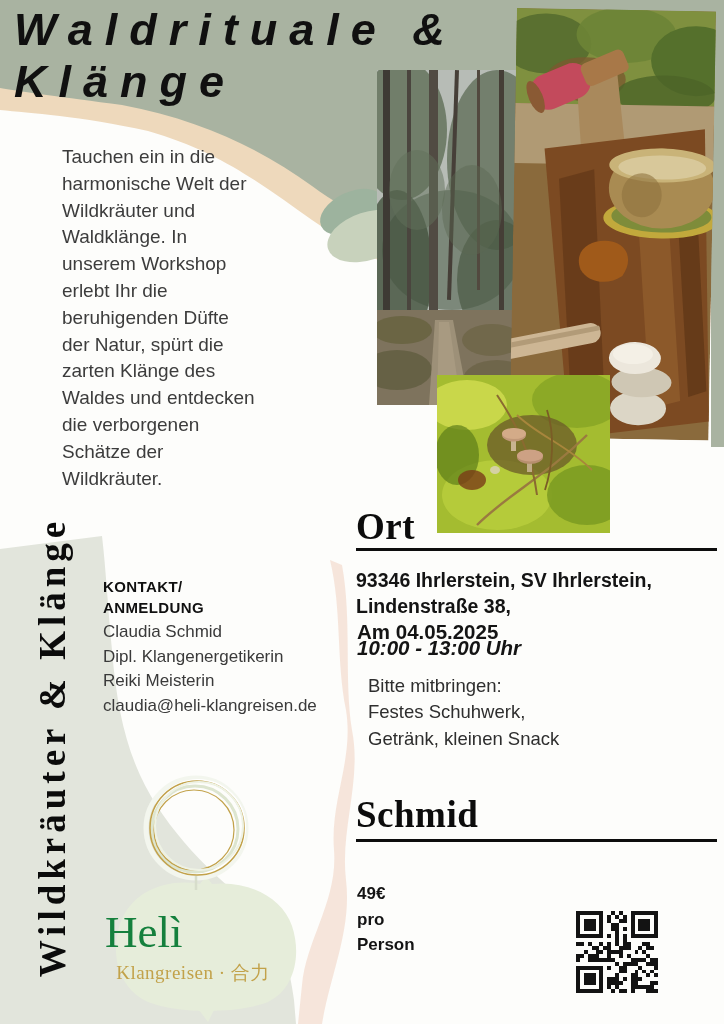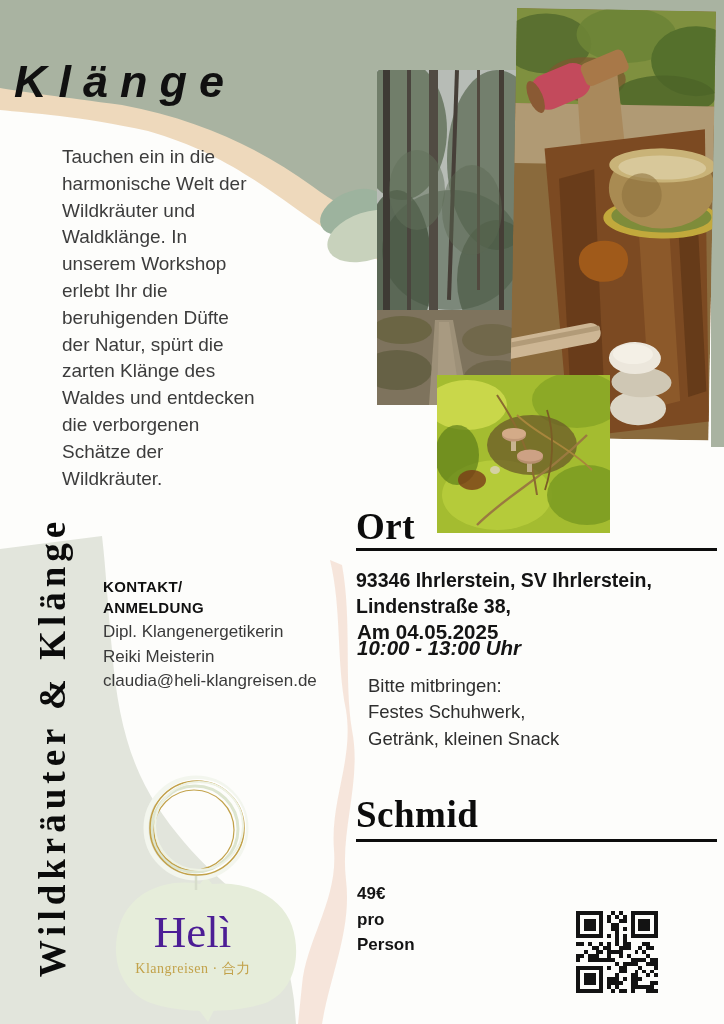--- a/index.html
+++ b/index.html
@@ -67,26 +67,26 @@
     font-size:17px;font-weight:700;color:#141414;}
   #price-block div{line-height:25.5px;}
 
   
   #qr{position:absolute;z-index:3;left:576px;top:911px;}
 
   
   #logo-ring{position:absolute;z-index:2;left:138px;top:768px;}
   #logo-leaf{position:absolute;z-index:1;left:108px;top:876px;}
   #logo-name{
-    position:absolute;z-index:3;left:105px;top:906px;width:175px;text-align:center;
-    font-family:"Liberation Serif",serif;font-size:45px;color:#4c1d95;
+    position:absolute;z-index:3;left:105px;top:906px;width:175px;text-align:left;
+    font-family:"Liberation Serif",serif;font-size:45px;color:#15803d;
   }
   #logo-subtitle{
     position:absolute;z-index:3;left:95px;top:960px;width:196px;text-align:center;
-    font-family:"Liberation Serif",serif;font-size:14px;color:var(--gold,#c2a24a);
+    font-family:"Liberation Serif",serif;font-size:19px;color:var(--gold,#c2a24a);
     letter-spacing:.5px;
   }
 </style>
 </head>
 <body>
 
 <div id="poster">
 
   <svg id="bg-shapes" width="724" height="1024" viewBox="0 0 724 1024" aria-hidden="true">
 
@@ -188,20 +188,21 @@
       <rect x="74" y="62" width="5" height="14" fill="#c8b490"></rect>
       <ellipse cx="77" cy="60" rx="12" ry="6.5" fill="#c09878"></ellipse>
       <ellipse cx="77" cy="58.5" rx="12" ry="5.5" fill="#d3ab88"></ellipse>
       <rect x="90" y="84" width="5" height="13" fill="#c0ac86"></rect>
       <ellipse cx="93" cy="82" rx="13" ry="7" fill="#b78f6e"></ellipse>
       <ellipse cx="93" cy="80.5" rx="13" ry="6" fill="#cda184"></ellipse>
       <ellipse cx="58" cy="95" rx="5" ry="4" fill="#d8d2b0" opacity=".9"></ellipse>
     </svg>
   </div>
 
+  <div class="title-line" style="top:4px;">Waldrituale &amp;</div>
   <div class="title-line" style="top:56px;">Klänge</div>
 
   <div id="intro">Tauchen ein in die
 harmonische Welt der
 Wildkräuter und
 Waldklänge. In
 unserem Workshop
 erlebt Ihr die
 beruhigenden Düfte
 der Natur, spürt die
@@ -209,20 +210,21 @@
 Waldes und entdecken
 die verborgenen
 Schätze der
 Wildkräuter.</div>
 
   <div id="side-text">Wildkräuter &amp; Klänge</div>
 
   <div id="contact">
     <div class="contact-heading">KONTAKT/
 ANMELDUNG</div>
+    <div class="contact-line">Claudia Schmid</div>
     <div class="contact-line">Dipl. Klangenergetikerin</div>
     <div class="contact-line">Reiki Meisterin</div>
     <div class="contact-line">claudia@heli-klangreisen.de</div>
   </div>
 
   <div class="sec-heading" style="left:356px;top:505px;">Ort</div>
   <div class="sec-rule" style="left:356px;top:548px;"></div>
   <div id="ort-address">93346 Ihrlerstein, SV Ihrlerstein,
 Lindenstraße 38,</div>
   <div class="datetime" style="top:620px;">Am 04.05.2025</div>

